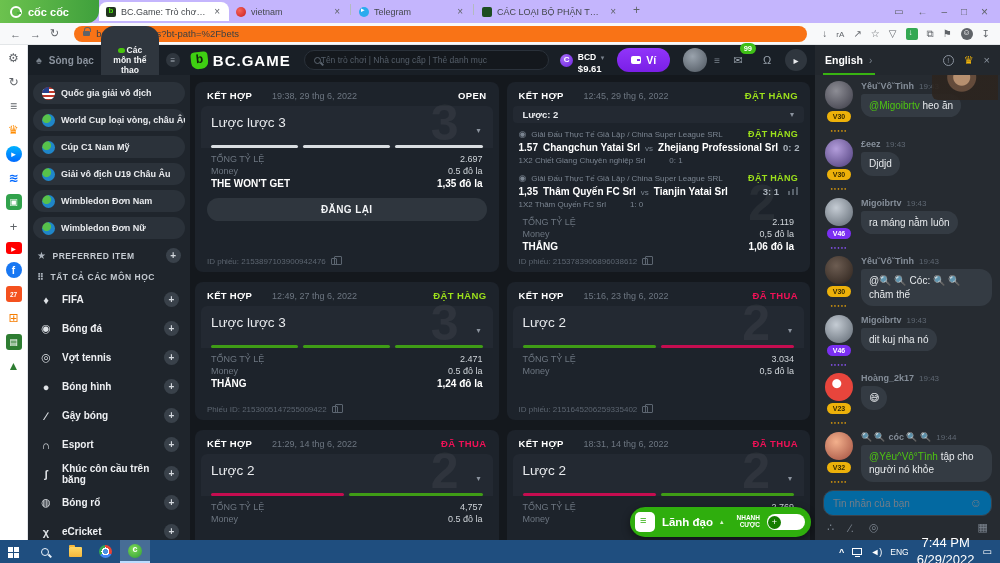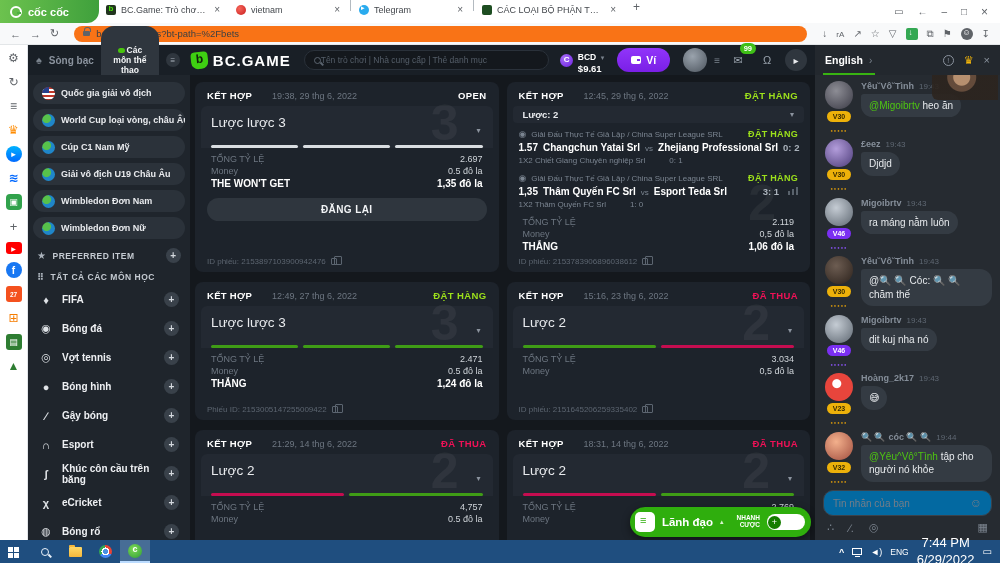--- a/index.html
+++ b/index.html
@@ -1,21 +1,21 @@
 <!DOCTYPE html>
 <html><head>
 <meta charset="utf-8">
 <style>
   *{box-sizing:border-box;margin:0;padding:0}
   html,body{width:1000px;height:563px;overflow:hidden;background:#14181d;
     font-family:"Liberation Sans","DejaVu Sans",sans-serif;}
   .screen{position:relative;width:1000px;height:563px;overflow:hidden;background:#14181d}
 
   
-  .tabbar{position:absolute;top:0;left:0;right:0;height:23px;background:#ffffff;display:flex;align-items:flex-start}
+  .tabbar{position:absolute;top:0;left:0;right:0;height:23px;background:#c4b5fd;display:flex;align-items:center}
   .brand{height:23px;display:flex;align-items:center;gap:6px;padding:0 30px 0 10px;
     background:linear-gradient(90deg,#6cc24e,#3fa03c);color:#fff;font-weight:bold;font-size:11px;border-radius:0 0 12px 0}
   .brand-logo{width:12px;height:12px;border:2px solid #fff;border-radius:50%;display:inline-block;position:relative}
   .brand-logo::after{content:"";position:absolute;right:-1px;top:4px;width:4px;height:2px;background:#4caf43}
   .tab{height:19px;display:flex;align-items:center;gap:5px;padding:0 7px;font-size:9px;color:#44484d;max-width:150px;min-width:0}
   .tab.active{background:#fff;border-radius:8px 8px 0 0}
   .tab-title{white-space:nowrap;overflow:hidden;text-overflow:ellipsis;flex:1}
   .tab-close{color:#5f6368;font-size:10px;padding:0 2px;flex:none}
   .tsep{width:1px;height:11px;background:#b3bac0;margin:0 1px 4px 1px;flex:none}
   .fav{width:10px;height:10px;flex:none;border-radius:2px;display:inline-block}
@@ -520,28 +520,28 @@
           <span class="plus-circle"></span>
         </div>
 
         <div class="sport-row">
           <span class="sp-ic hockey-icon"></span>
           <span>Khúc côn cầu trên băng</span>
           <span class="plus-circle"></span>
         </div>
 
         <div class="sport-row">
+          <span class="sp-ic volleyball-icon"></span>
+          <span>Bóng rổ</span>
+          <span class="plus-circle"></span>
+        </div>
+
+        <div class="sport-row">
           <span class="sp-ic cricket-icon"></span>
           <span>eCricket</span>
-          <span class="plus-circle"></span>
-        </div>
-
-        <div class="sport-row">
-          <span class="sp-ic volleyball-icon"></span>
-          <span>Bóng rổ</span>
           <span class="plus-circle"></span>
         </div>
       </div>
   </div>
 
   <div class="content">
     <div class="cards-grid">
 
       <div class="card">
         <div class="card-head">
@@ -614,21 +614,21 @@
         <div class="match">
           <div class="m-league">
             <span class="shield-icon"></span>
             <span>Giải Đấu Thực Tế Giả Lập / China Super League SRL</span>
             <span class="m-status c-pending">ĐẶT HÀNG</span>
           </div>
           <div class="m-teams">
             <span>1,35</span>
             <span>Thâm Quyến FC Srl</span>
             <span class="m-vs">vs</span>
-            <span>Esport Teda Srl</span>
+            <span>Tianjin Yatai Srl</span>
             <span class="m-score">3: 1</span>
             <span class="bars-icon"></span>
           </div>
           <div class="m-pick">
             <span>1X2 Thâm Quyến FC Srl</span>
             <span>1: 0</span>
           </div>
         </div>
         <div class="rows">
           <div class="row">

